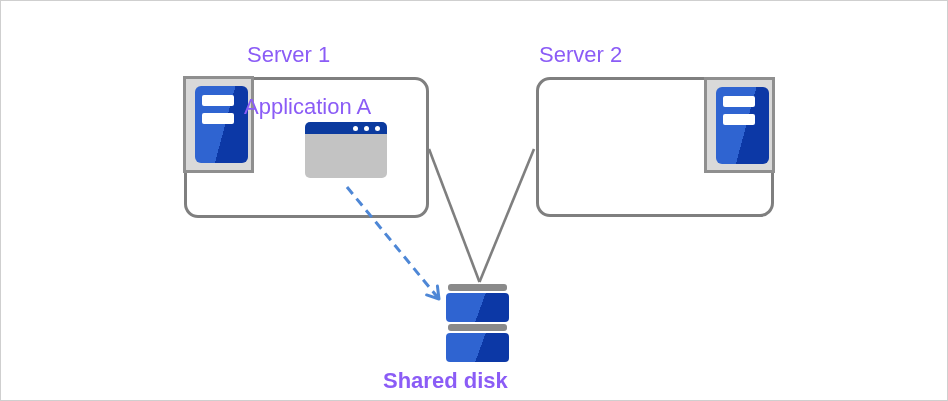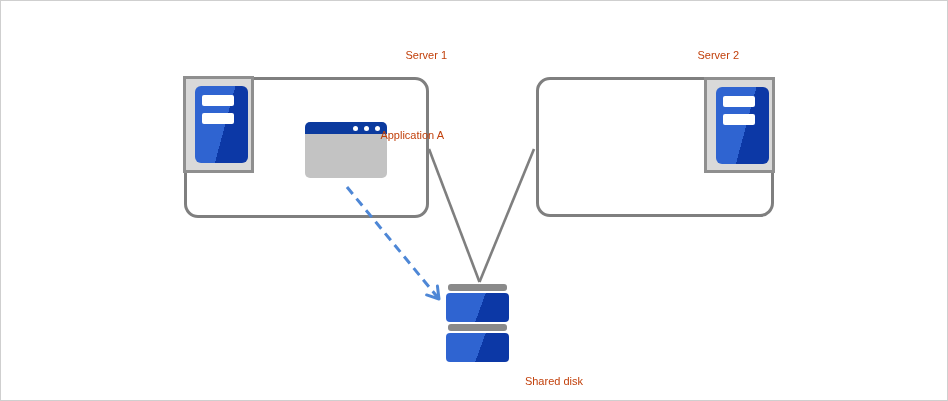--- a/index.html
+++ b/index.html
@@ -21,24 +21,24 @@
     position: absolute;
     inset: 0;
     width: 948px;
     height: 401px;
     z-index: 5;
     pointer-events: none;
   }
   .node-label {
     position: absolute;
     width: 200px;
-    text-align: right;
-    font-size: 11px;
+    text-align: left;
+    font-size: 22px;
     line-height: 22px;
-    color: #c2410c;
+    color: #8b5cf6;
     z-index: 4;
     white-space: nowrap;
   }
   .server-box {
     position: absolute;
     background: #ffffff;
     border: 3px solid #7f7f7f;
     border-radius: 14px;
     box-sizing: border-box;
     z-index: 2;
@@ -153,21 +153,21 @@
 
   <div class="server-box" style="left:183px; top:76px; width:245px; height:141px;"></div>
 
   <div class="icon-frame" style="left:182px; top:75px; width:71px; height:97px;">
     <div class="tower">
       <div class="tower-bar b1"></div>
       <div class="tower-bar b2"></div>
     </div>
   </div>
 
-  <div class="node-label" style="left:243px; top:95px;margin-top:28px;">Application A</div>
+  <div class="node-label" style="left:243px; top:95px;">Application A</div>
 
   <div class="app-window">
     <div class="app-titlebar">
       <span class="app-dot d1"></span>
       <span class="app-dot d2"></span>
       <span class="app-dot d3"></span>
     </div>
     <div class="app-body"></div>
   </div>
 
@@ -182,15 +182,15 @@
     </div>
   </div>
 
   <div class="disk">
     <div class="disk-cap c1"></div>
     <div class="disk-platter p1"></div>
     <div class="disk-cap c2"></div>
     <div class="disk-platter p2"></div>
   </div>
 
-  <div class="node-label" style="left:382px; top:369px;">Shared disk</div>
+  <div class="node-label" style="left:382px; top:369px;font-weight:bold;">Shared disk</div>
 
 </div>
 
 </body></html>

